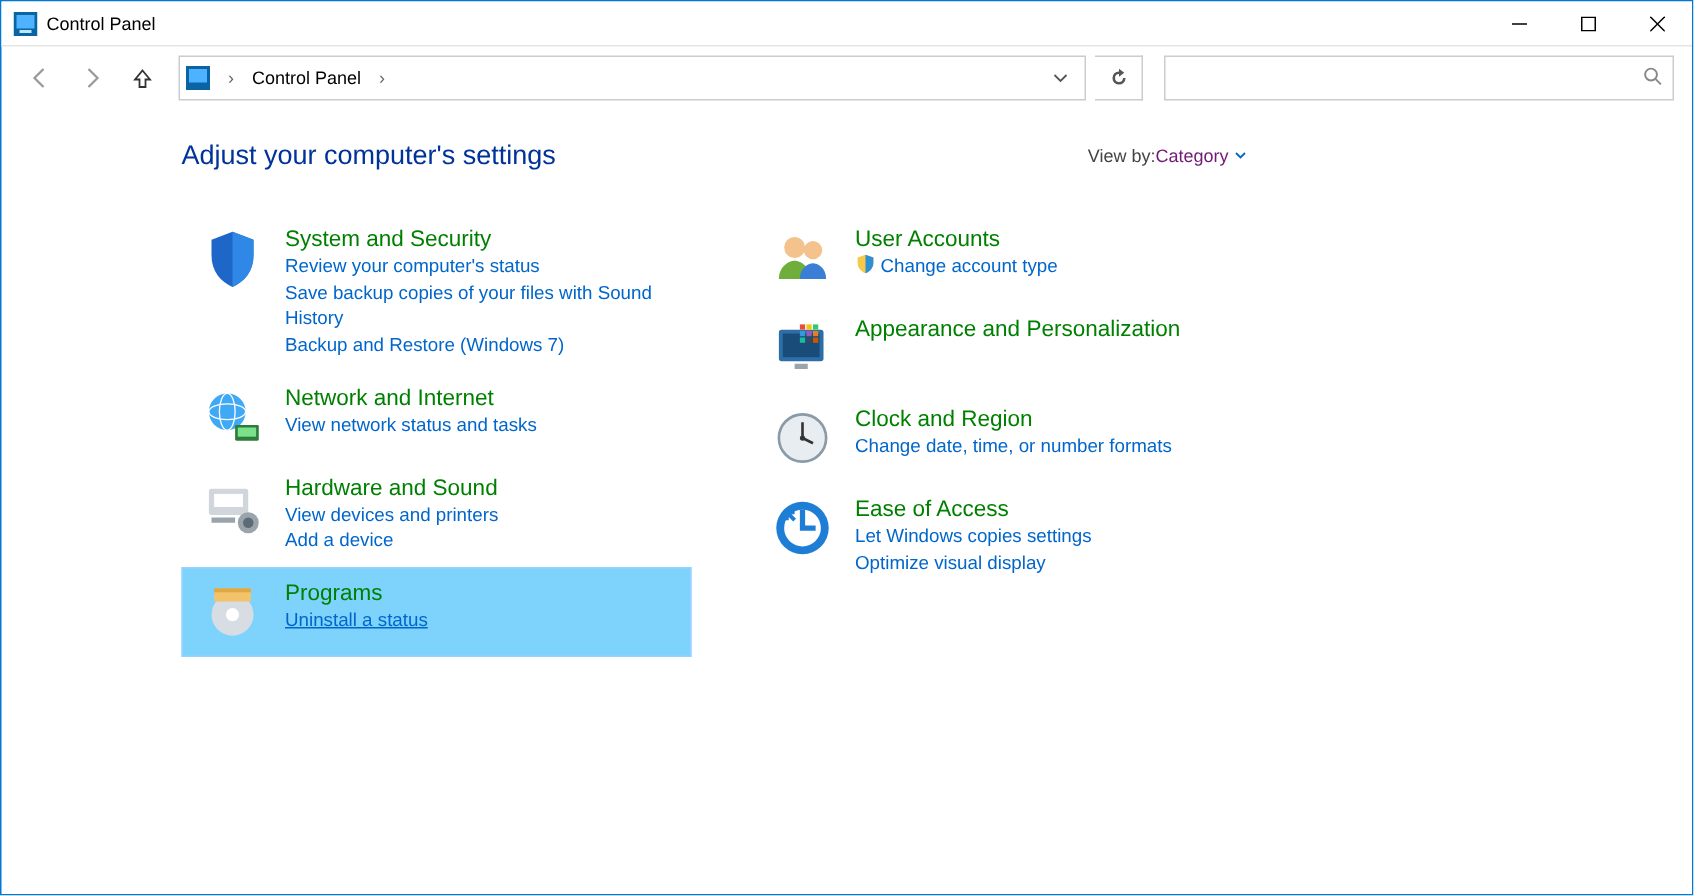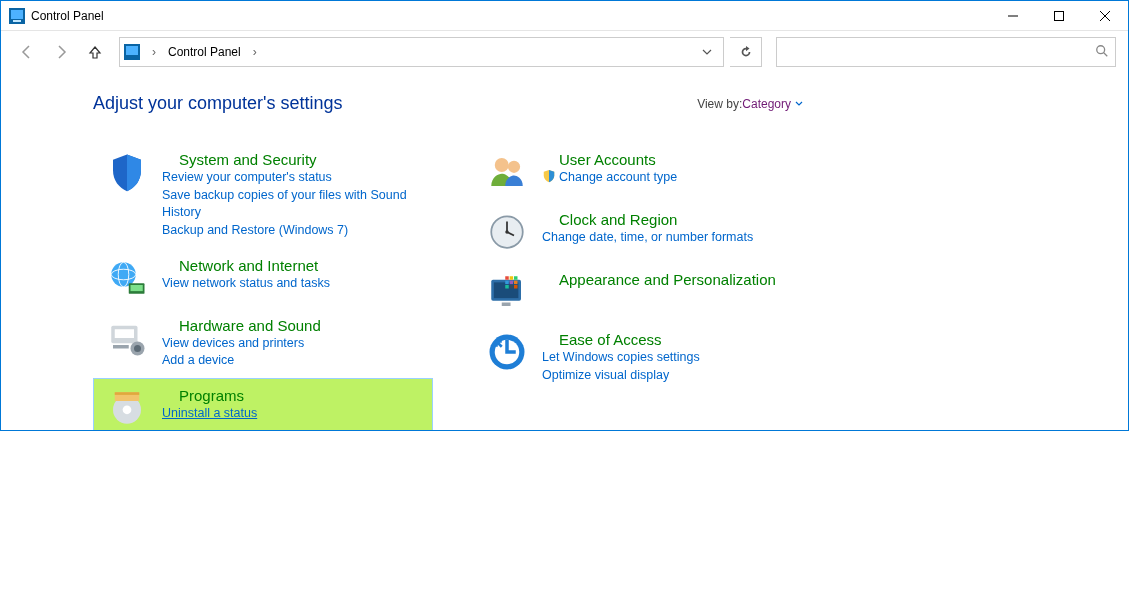--- a/index.html
+++ b/index.html
@@ -6,21 +6,21 @@
 body {
   font-family: "Segoe UI", Tahoma, sans-serif;
   font-size: 12px;
   background: #fff;
   width: 1129px;
   height: 597px;
   overflow: hidden;
 }
 .window {
   width: 1129px;
-  height: 431px;
+  height: 597px;
   border: 1px solid #0078d7;
   background: #fff;
   display: flex;
   flex-direction: column;
 }
 .titlebar {
   height: 30px;
   display: flex;
   align-items: center;
   justify-content: space-between;
@@ -89,21 +89,21 @@
 }
 .searchbox input {
   flex: 1; border: none; outline: none;
   font-size: 12px;
   font-family: inherit;
 }
 .search-icon { color: #888; }
 
 .content {
   flex: 1;
-  padding: 20px 60px 20px 92px;
+  padding: 20px 60px 20px 120px;
   position: relative;
   overflow: auto;
 }
 .content-inner { max-width: 720px; }
 .heading-row {
   display: flex;
   justify-content: space-between;
   align-items: center;
   margin-bottom: 28px;
   padding-right: 10px;
@@ -122,33 +122,32 @@
 }
 .col { flex: 1; display:flex; flex-direction: column; }
 
 .category {
   display: flex;
   gap: 14px;
   padding: 8px 12px;
   border: 1px solid transparent;
 }
 .category.selected {
-  background: #bef264;
+  background: #7dd3fc;
   border: 1px solid #99d1ff;
 }
 .cat-icon {
   width: 42px; height: 42px; flex-shrink: 0;
   display: flex; align-items: center; justify-content: center;
 }
 .cat-body { display: flex; flex-direction: column; gap: 1px; }
 .cat-title {
   color: #008000;
   font-size: 15px;
   cursor: pointer;
-  margin-left: 17px;
 }
 .cat-link {
   color: #0066cc;
   font-size: 12.5px;
   cursor: pointer;
   line-height: 1.35;
 }
 .cat-link.underline { text-decoration: underline; }
 </style>
 </head>
@@ -329,34 +328,20 @@
                 <a class="cat-title">User Accounts</a>
                 <a class="cat-link"><svg width="14" height="14" viewBox="0 0 16 16" style="vertical-align:-2px;margin-right:3px">
                     <path d="M8 1 L14 3 V7 C14 11 11 14 8 15 C5 14 2 11 2 7 V3 Z" fill="#f7c948"></path>
                     <path d="M8 1 L14 3 V7 C14 11 11 14 8 15 V1 Z" fill="#2d8fd5"></path>
                   </svg>Change account type</a>
               </div>
             </div>
             <div class="category">
               <div class="cat-icon">
                 <svg viewBox="0 0 48 48">
-                  <circle cx="24" cy="24" r="18" fill="#e8edf1" stroke="#8a9aa7" stroke-width="2"></circle>
-                  <line x1="24" y1="24" x2="24" y2="12" stroke="#333" stroke-width="2"></line>
-                  <line x1="24" y1="24" x2="32" y2="28" stroke="#333" stroke-width="2"></line>
-                  <circle cx="24" cy="24" r="2" fill="#333"></circle>
-                </svg>
-              </div>
-              <div class="cat-body">
-                <a class="cat-title">Clock and Region</a>
-                <a class="cat-link">Change date, time, or number formats</a>
-              </div>
-            </div>
-            <div class="category">
-              <div class="cat-icon">
-                <svg viewBox="0 0 48 48">
                   <rect x="6" y="10" width="34" height="24" rx="2" fill="#2d6ea8"></rect>
                   <rect x="9" y="13" width="28" height="18" fill="#1a4c7a"></rect>
                   <g transform="translate(22 6)">
                     <rect width="4" height="4" fill="#e74c3c"></rect>
                     <rect x="5" width="4" height="4" fill="#f1c40f"></rect>
                     <rect x="10" width="4" height="4" fill="#2ecc71"></rect>
                     <rect y="5" width="4" height="4" fill="#3498db"></rect>
                     <rect x="5" y="5" width="4" height="4" fill="#9b59b6"></rect>
                     <rect x="10" y="5" width="4" height="4" fill="#e67e22"></rect>
                     <rect y="10" width="4" height="4" fill="#1abc9c"></rect>
@@ -366,20 +351,34 @@
                   <rect x="18" y="36" width="10" height="4" fill="#9aa4ad"></rect>
                 </svg>
               </div>
               <div class="cat-body">
                 <a class="cat-title">Appearance and Personalization</a>
               </div>
             </div>
             <div class="category">
               <div class="cat-icon">
                 <svg viewBox="0 0 48 48">
+                  <circle cx="24" cy="24" r="18" fill="#e8edf1" stroke="#8a9aa7" stroke-width="2"></circle>
+                  <line x1="24" y1="24" x2="24" y2="12" stroke="#333" stroke-width="2"></line>
+                  <line x1="24" y1="24" x2="32" y2="28" stroke="#333" stroke-width="2"></line>
+                  <circle cx="24" cy="24" r="2" fill="#333"></circle>
+                </svg>
+              </div>
+              <div class="cat-body">
+                <a class="cat-title">Clock and Region</a>
+                <a class="cat-link">Change date, time, or number formats</a>
+              </div>
+            </div>
+            <div class="category">
+              <div class="cat-icon">
+                <svg viewBox="0 0 48 48">
                   <circle cx="24" cy="24" r="20" fill="#1e7ed6"></circle>
                   <circle cx="24" cy="24" r="14" fill="#fff"></circle>
                   <path d="M24 10 L24 24 L34 24" fill="none" stroke="#1e7ed6" stroke-width="4"></path>
                   <path d="M18 18 L12 12 M12 18 L12 12 L18 12" fill="none" stroke="#1e7ed6" stroke-width="3"></path>
                 </svg>
               </div>
               <div class="cat-body">
                 <a class="cat-title">Ease of Access</a>
                 <a class="cat-link">Let Windows copies settings</a>
                 <a class="cat-link">Optimize visual display</a>

